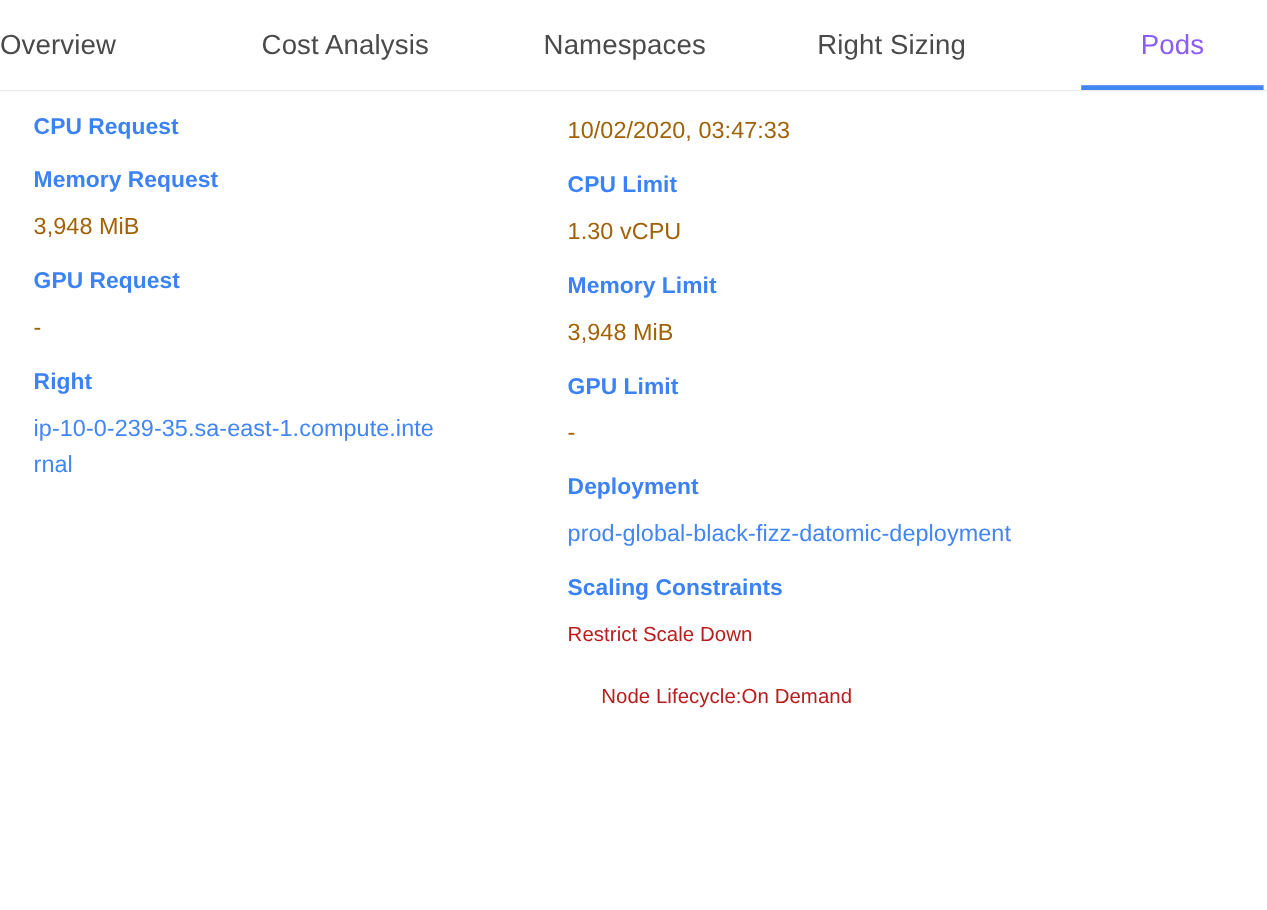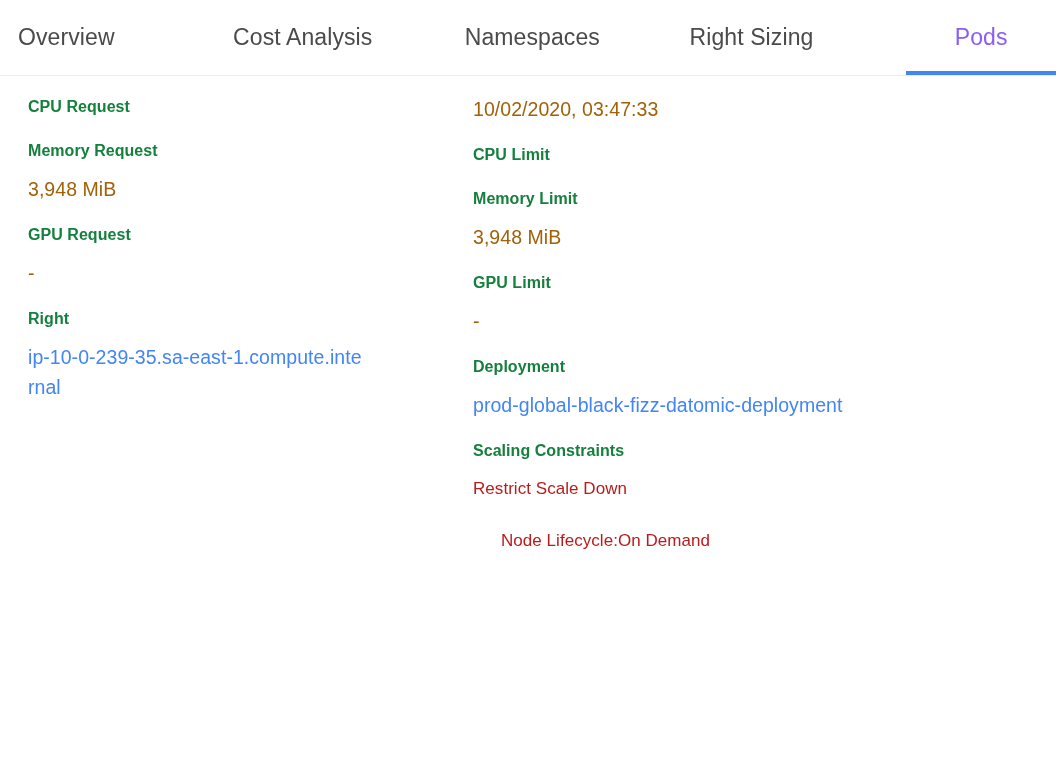--- a/index.html
+++ b/index.html
@@ -20,21 +20,20 @@
   .tabbar {
     position: relative;
     height: 76px;
     border-bottom: 1px solid #ececec;
     box-sizing: border-box;
   }
   .tabs {
     display: flex;
     align-items: center;
     height: 75px;
-    padding-left: 18px;
     box-sizing: border-box;
   }
   .tab {
     position: relative;
     height: 100%;
     display: flex;
     align-items: center;
     justify-content: center;
     font-size: 23px;
     color: #4a4a4a;
@@ -71,23 +70,23 @@
   }
   .col {
     box-sizing: border-box;
   }
   .col.left  { width: 464px; padding-left: 28px; }
   .col.right { width: 592px; padding-left: 9px; }
 
   .field { margin-bottom: 18px; }
 
   .flabel {
-    font-size: 16px;
+    font-size: 19px;
     font-weight: bold;
-    color: #15803d;
+    color: #3b82f6;
     line-height: 26px;
     margin-bottom: 10px;
     letter-spacing: 0.05px;
   }
   .fvalue {
     font-size: 19.5px;
     font-weight: normal;
     color: #a16207;
     line-height: 30px;
     letter-spacing: 0.05px;
@@ -170,20 +169,21 @@
   </div>
 
   <div class="col right">
 
     <div class="field toprow">
       <div class="fvalue">10/02/2020, 03:47:33</div>
     </div>
 
     <div class="field">
       <div class="flabel">CPU Limit</div>
+      <div class="fvalue">1.30 vCPU</div>
     </div>
 
     <div class="field">
       <div class="flabel">Memory Limit</div>
       <div class="fvalue">3,948 MiB</div>
     </div>
 
     <div class="field">
       <div class="flabel">GPU Limit</div>
       <div class="fvalue">-</div>

